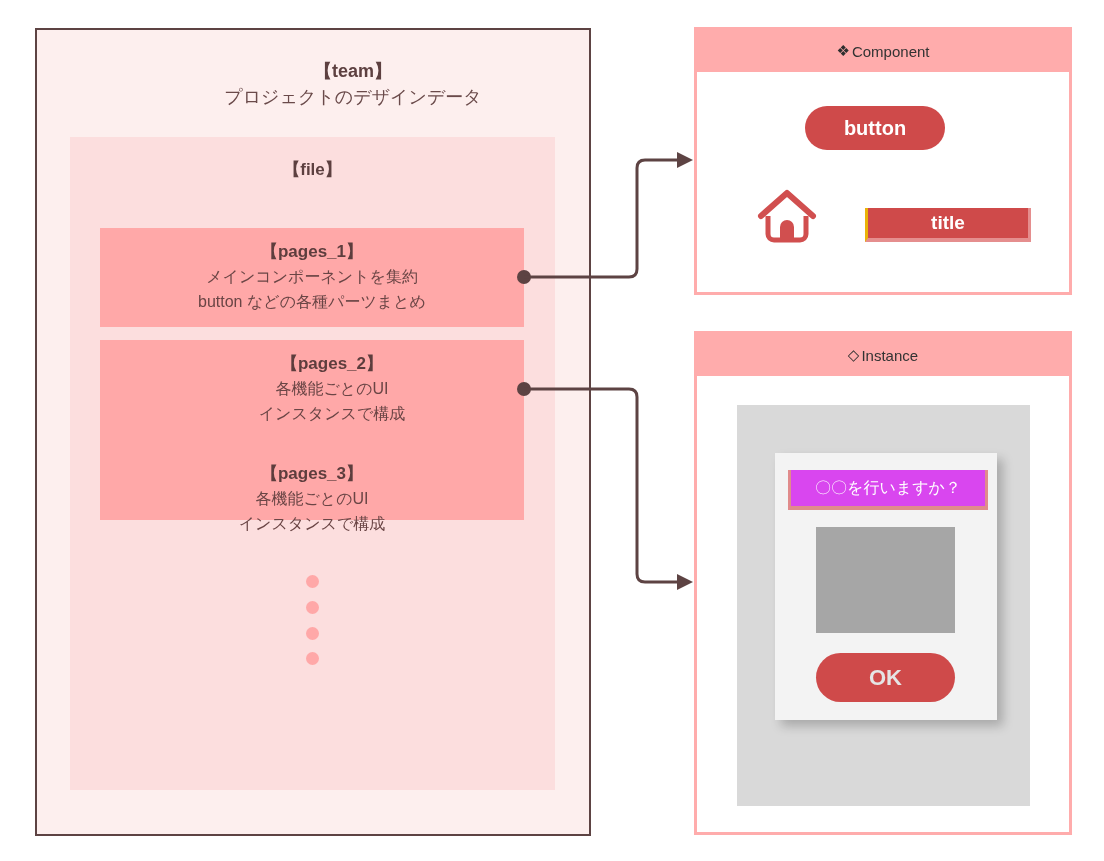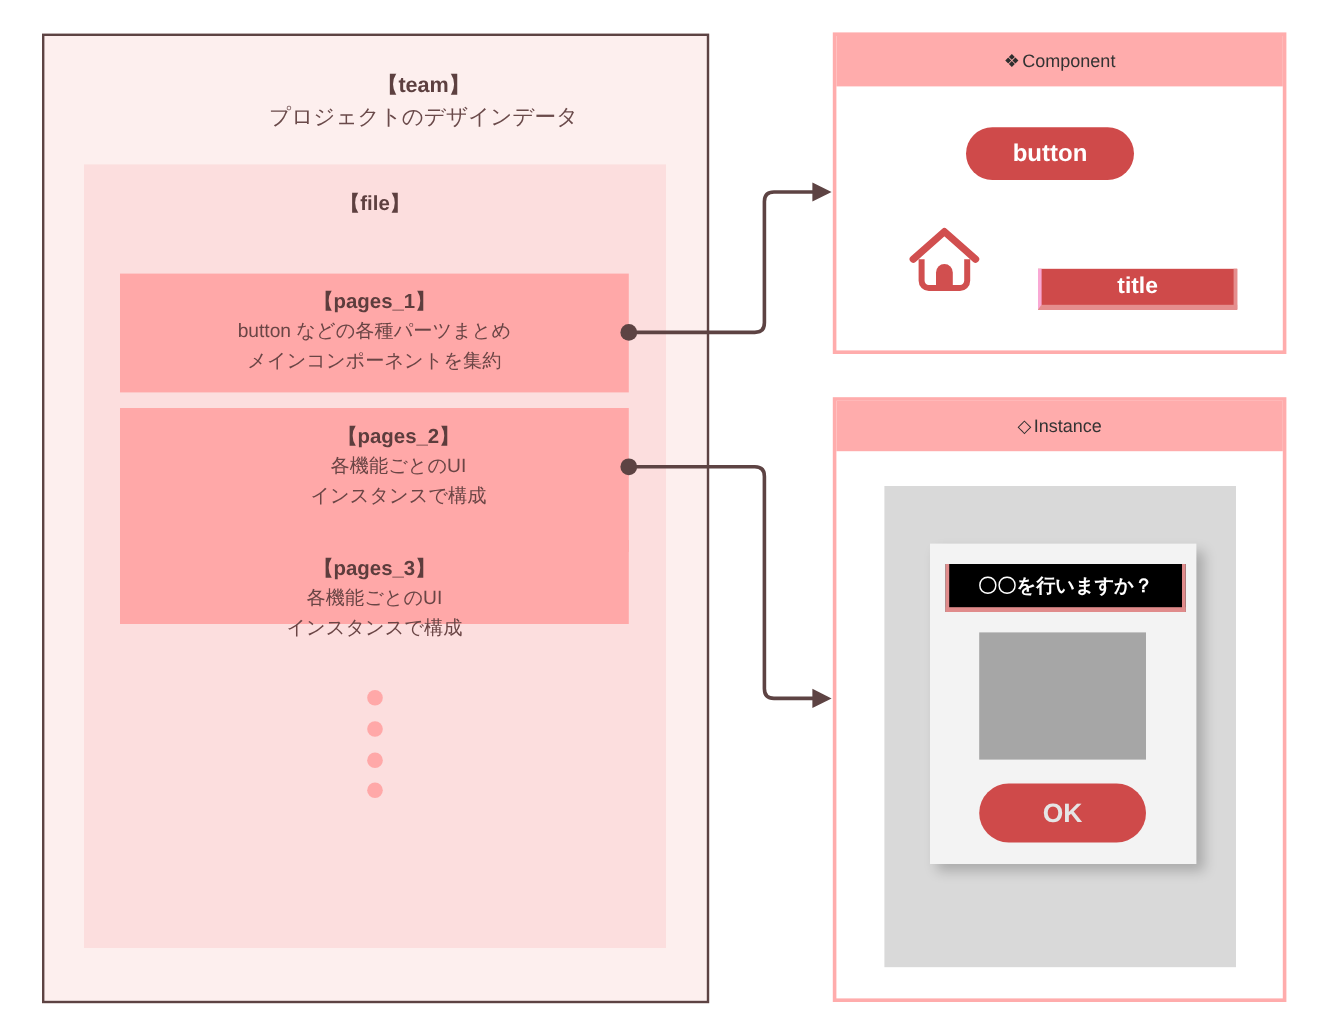--- a/index.html
+++ b/index.html
@@ -33,51 +33,51 @@
   .instance-box{left:694px;top:331px;height:504px;}
   .panel-header{position:absolute;left:0;top:0;right:0;height:42px;background:#ffacac;
     display:flex;align-items:center;justify-content:center;font-size:15px;color:#333333;}
   .panel-header .icn{font-size:15px;color:#2e2e2e;margin-right:2px;}
 
   .btn-pill{position:absolute;left:108px;top:76px;width:140px;height:44px;border-radius:22px;
     background:#cf4a4a;color:#ffffff;font-size:20px;font-weight:bold;
     display:flex;align-items:center;justify-content:center;}
   .home-wrap{position:absolute;left:56px;top:155px;width:68px;height:62px;}
   .title-bar{position:absolute;left:168px;top:178px;width:160px;height:30px;background:#cf4a4a;
-    border-left:3px solid #f9a8d4;border-right:3px solid #e58e8e;border-bottom:4px solid #e58e8e;
-    color:#ffffff;font-size:19px;font-weight:bold;display:flex;align-items:center;justify-content:center;margin-top:16px;}
+    border-left:3px solid #eab308;border-right:3px solid #e58e8e;border-bottom:4px solid #e58e8e;
+    color:#ffffff;font-size:19px;font-weight:bold;display:flex;align-items:center;justify-content:center;}
 
   .gray-panel{position:absolute;left:40px;top:71px;width:293px;height:401px;background:#d9d9d9;}
   .dialog-card{position:absolute;left:38px;top:48px;width:222px;height:267px;background:#f3f3f3;
     box-shadow:6px 6px 10px rgba(0,0,0,0.22);}
-  .dialog-header{position:absolute;left:13px;top:17px;width:194px;height:36px;background:#000000;
+  .dialog-header{position:absolute;left:13px;top:17px;width:194px;height:36px;background:#d946ef;
     border-left:3px solid #e08b8b;border-right:3px solid #e08b8b;border-bottom:4px solid #e08b8b;
-    color:#ffffff;font-size:16px;font-weight:bold;display:flex;align-items:center;justify-content:center;}
+    color:#ffffff;font-size:16px;font-weight:normal;display:flex;align-items:center;justify-content:center;}
   .img-placeholder{position:absolute;left:41px;top:74px;width:139px;height:106px;background:#a6a6a6;}
   .ok-pill{position:absolute;left:41px;top:200px;width:139px;height:49px;border-radius:25px;background:#cf4a4a;
     color:#e5e5e5;font-size:22px;font-weight:bold;display:flex;align-items:center;justify-content:center;}
 </style>
 </head>
 <body>
 
 <div class="abs team-box"></div>
 <div class="abs team-title">
   <div class="b">【team】</div>
   <div>プロジェクトのデザインデータ</div>
 </div>
 
 <div class="abs file-box"></div>
 <div class="abs file-title">
   <div class="b">【file】</div>
 </div>
 
 <div class="abs page-card page-1">
   <div class="pt">【pages_1】</div>
+  <div>メインコンポーネントを集約</div>
   <div>button などの各種パーツまとめ</div>
-  <div>メインコンポーネントを集約</div>
 </div>
 <div class="abs page-card page-2">
   <div class="pt">【pages_2】</div>
   <div>各機能ごとのUI</div>
   <div>インスタンスで構成</div>
 </div>
 <div class="abs page-card page-3">
   <div class="pt">【pages_3】</div>
   <div>各機能ごとのUI</div>
   <div>インスタンスで構成</div>

